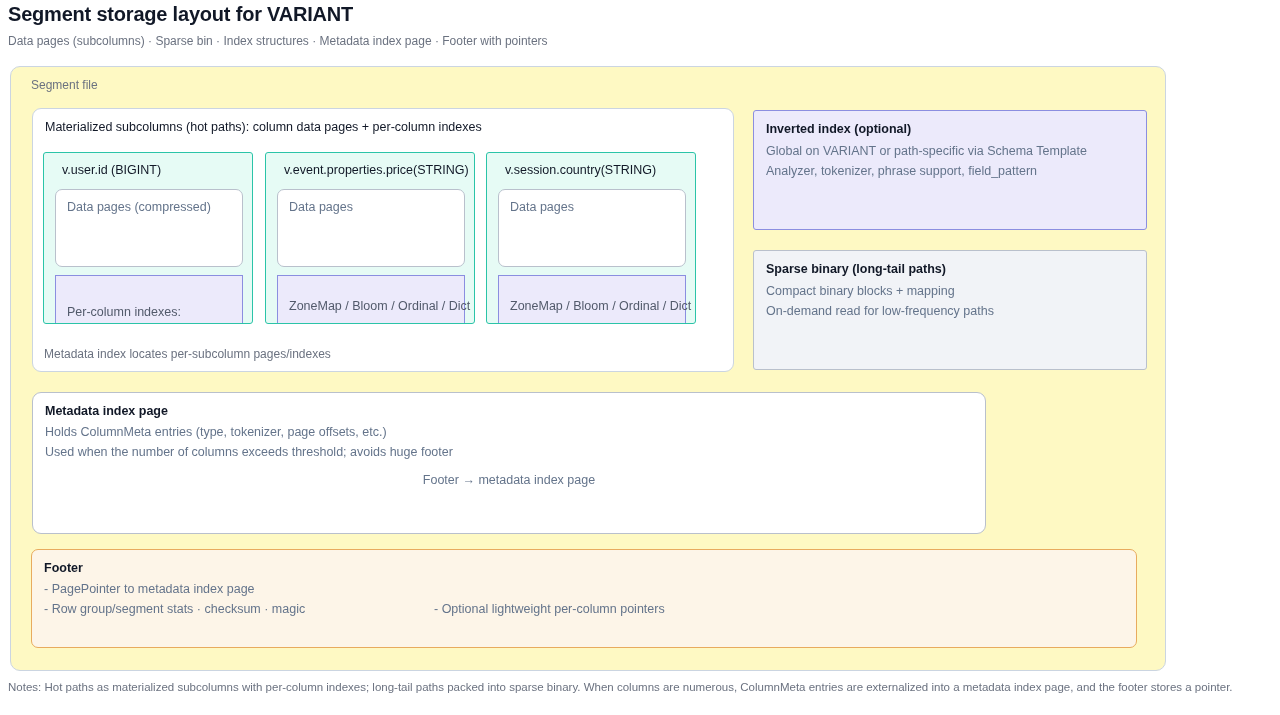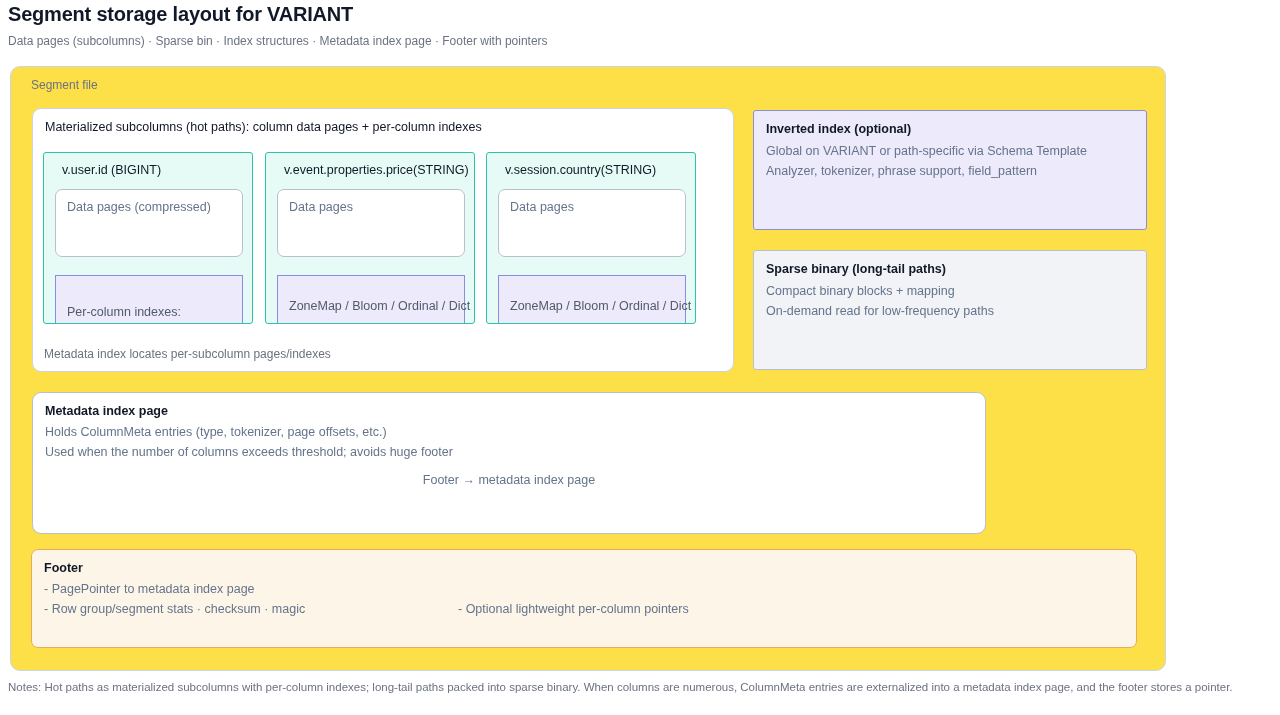--- a/index.html
+++ b/index.html
@@ -38,21 +38,21 @@
     color: #6b7280;
   }
 
   
   .segment-card {
     position: absolute;
     left: 10px;
     top: 66px;
     width: 1156px;
     height: 605px;
-    background: #fde047;
+    background: #fef9c3;
     border: 1px solid #cbd5e1;
     border-radius: 10px;
   }
   .segment-card-label {
     position: absolute;
     left: 20px;
     top: 11px;
     font-size: 12px;
     color: #6b7280;
   }
@@ -105,21 +105,21 @@
     font-size: 12.5px;
     color: #111827;
     white-space: nowrap;
   }
 
   .datapages {
     position: absolute;
     left: 11px;
     top: 36px;
     width: 188px;
-    height: 68px;
+    height: 78px;
     background: #ffffff;
     border: 1px solid #b9c0cc;
     border-radius: 7px;
   }
   .datapages span {
     position: absolute;
     left: 11px;
     top: 10px;
     font-size: 12.5px;
     color: #64748b;
@@ -245,21 +245,21 @@
     font-weight: bold;
     color: #111827;
   }
   .footer-line {
     position: absolute;
     font-size: 12.5px;
     color: #64748b;
   }
   .footer-line.f1 { left: 12px; top: 32px; }
   .footer-line.f2 { left: 12px; top: 52px; }
-  .footer-line.f3 { left: 426px; top: 52px; }
+  .footer-line.f3 { left: 402px; top: 52px; }
 
   
   .notes {
     position: absolute;
     left: 8px;
     top: 681px;
     font-size: 11.5px;
     color: #6b7280;
     white-space: nowrap;
   }

